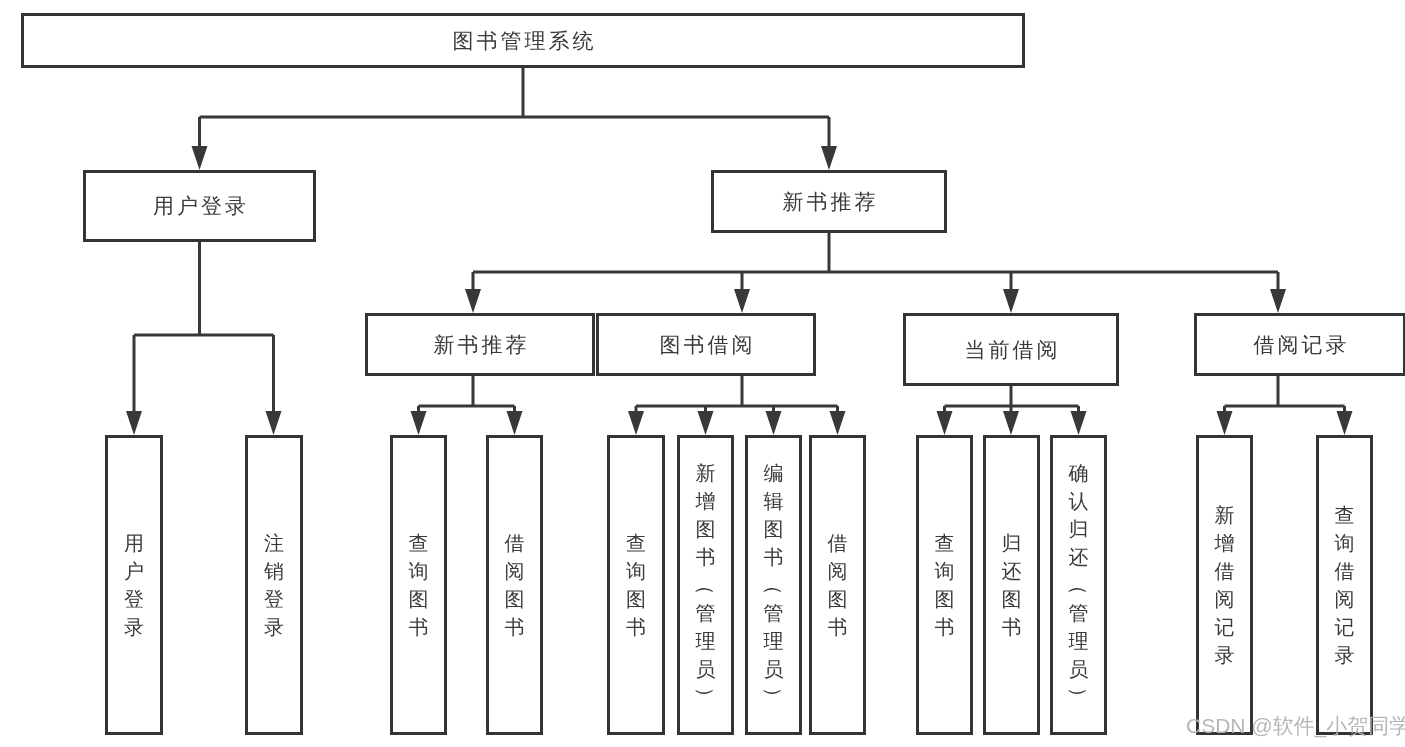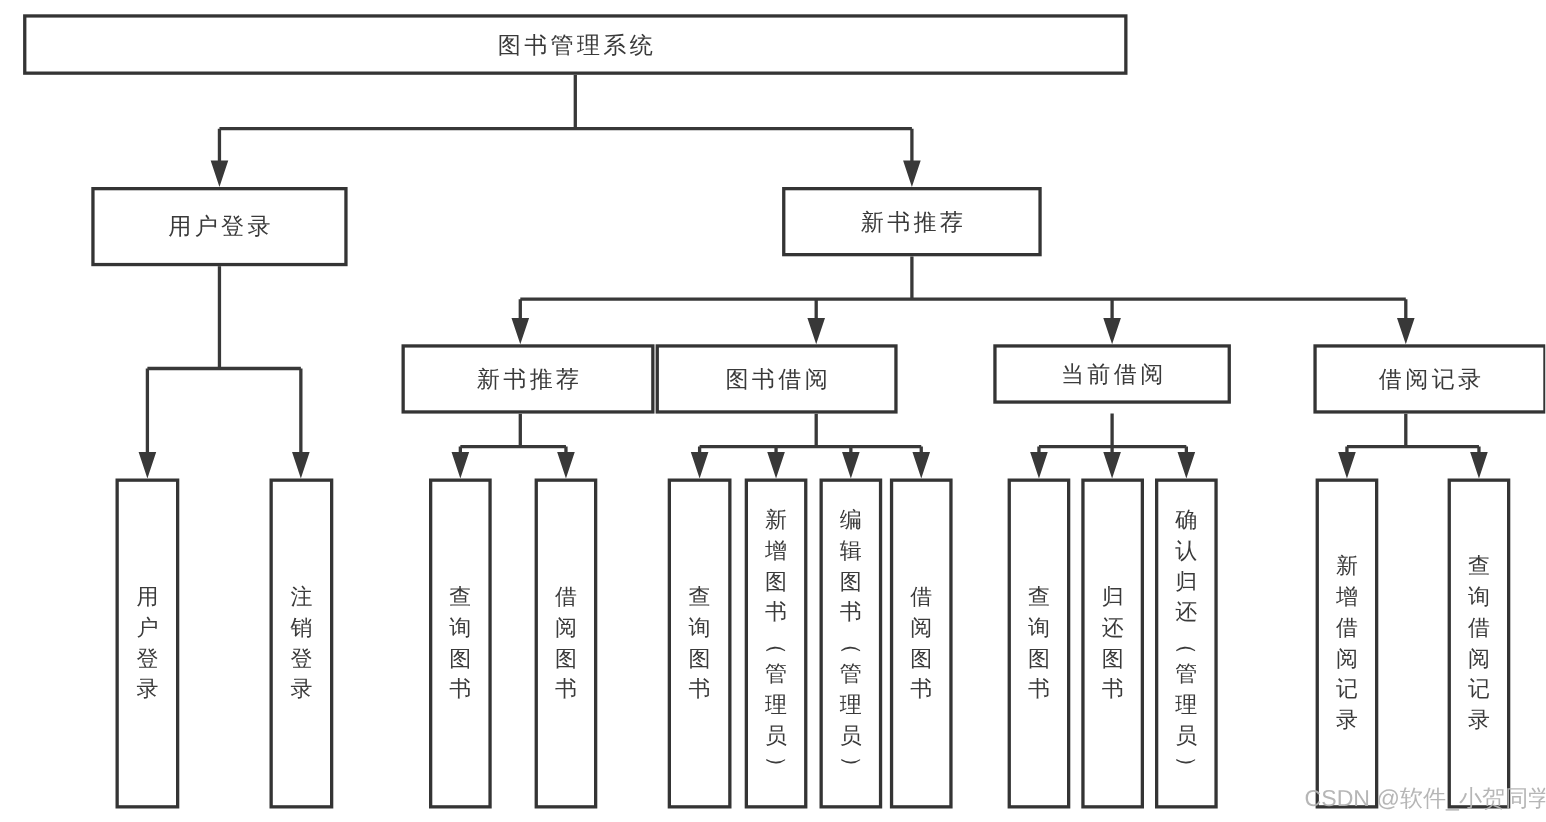--- a/index.html
+++ b/index.html
@@ -113,21 +113,21 @@
          M1336.5 411 L1352.5 411 L1344.5 435 Z"></path>
   </svg>
 
   <div class="node hnode" style="left:21px; top:13px; width:1004px; height:55px;">图书管理系统</div>
 
   <div class="node hnode" style="left:83px; top:170px; width:233px; height:72px;">用户登录</div>
   <div class="node hnode" style="left:711px; top:170px; width:236px; height:63px;">新书推荐</div>
 
   <div class="node hnode" style="left:365px; top:313px; width:230px; height:63px;text-align:center;">新书推荐</div>
   <div class="node hnode" style="left:596px; top:313px; width:220px; height:63px;">图书借阅</div>
-  <div class="node hnode" style="left:903px; top:313px; width:216px; height:54px;">当前借阅</div>
+  <div class="node hnode" style="left:903px; top:313px; width:216px; height:73px;">当前借阅</div>
   <div class="node hnode" style="left:1172px; top:313px; width:212px; height:63px;margin-left:22px;">借阅记录</div>
 
   <div class="node vnode" style="left:105px; top:435px; width:58px; height:300px;">
       <span>用</span>
       <span>户</span>
       <span>登</span>
       <span>录</span>
     </div>
   <div class="node vnode" style="left:245px; top:435px; width:58px; height:300px;">
       <span>注</span>

